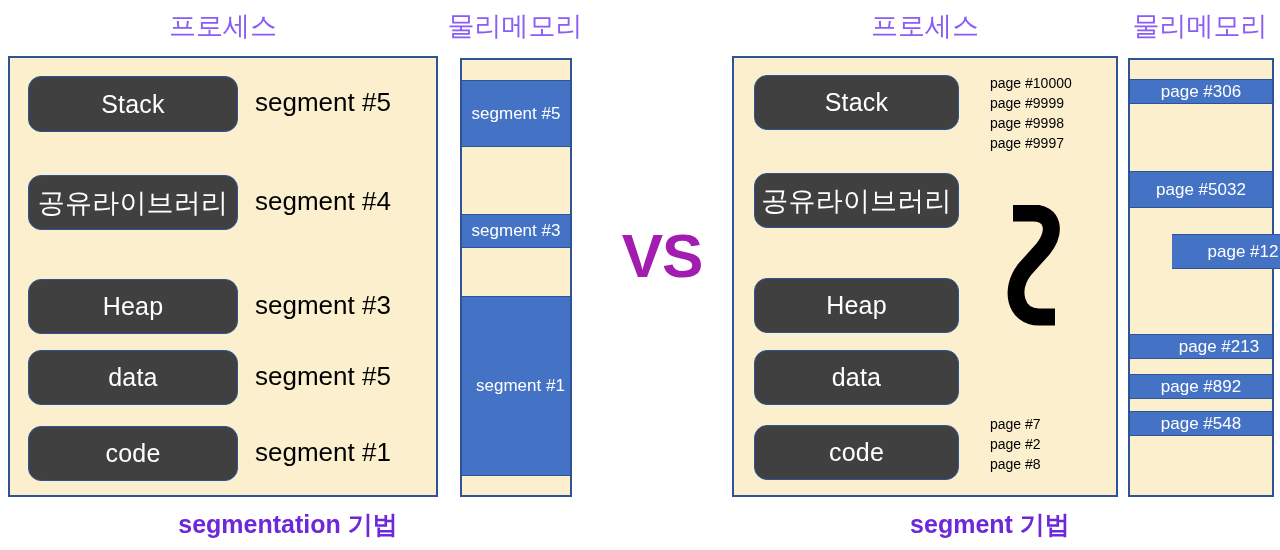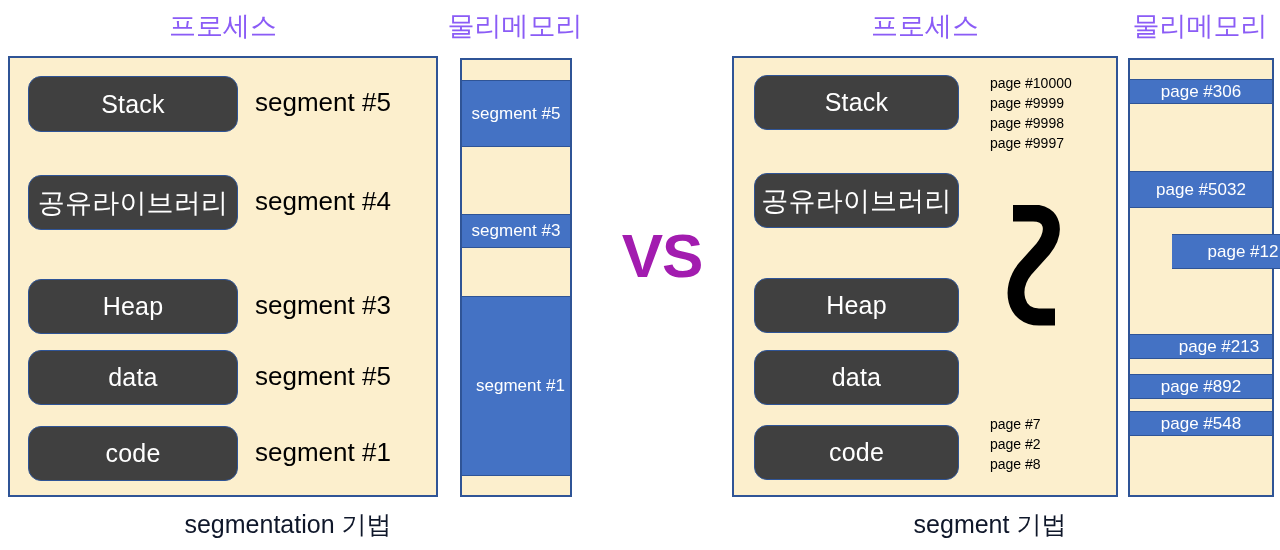--- a/index.html
+++ b/index.html
@@ -92,22 +92,22 @@
     font-size: 62px;
     font-weight: bold;
     color: #a21caf;
     line-height: 1;
     letter-spacing: -1px;
   }
 
   
   .caption {
     font-size: 25px;
-    font-weight: normal;
-    color: #0f172a;
+    font-weight: bold;
+    color: #6d28d9;
     text-align: center;
     white-space: nowrap;
   }
 
   
   .squiggle { }
 </style>
 </head>
 <body>
 

